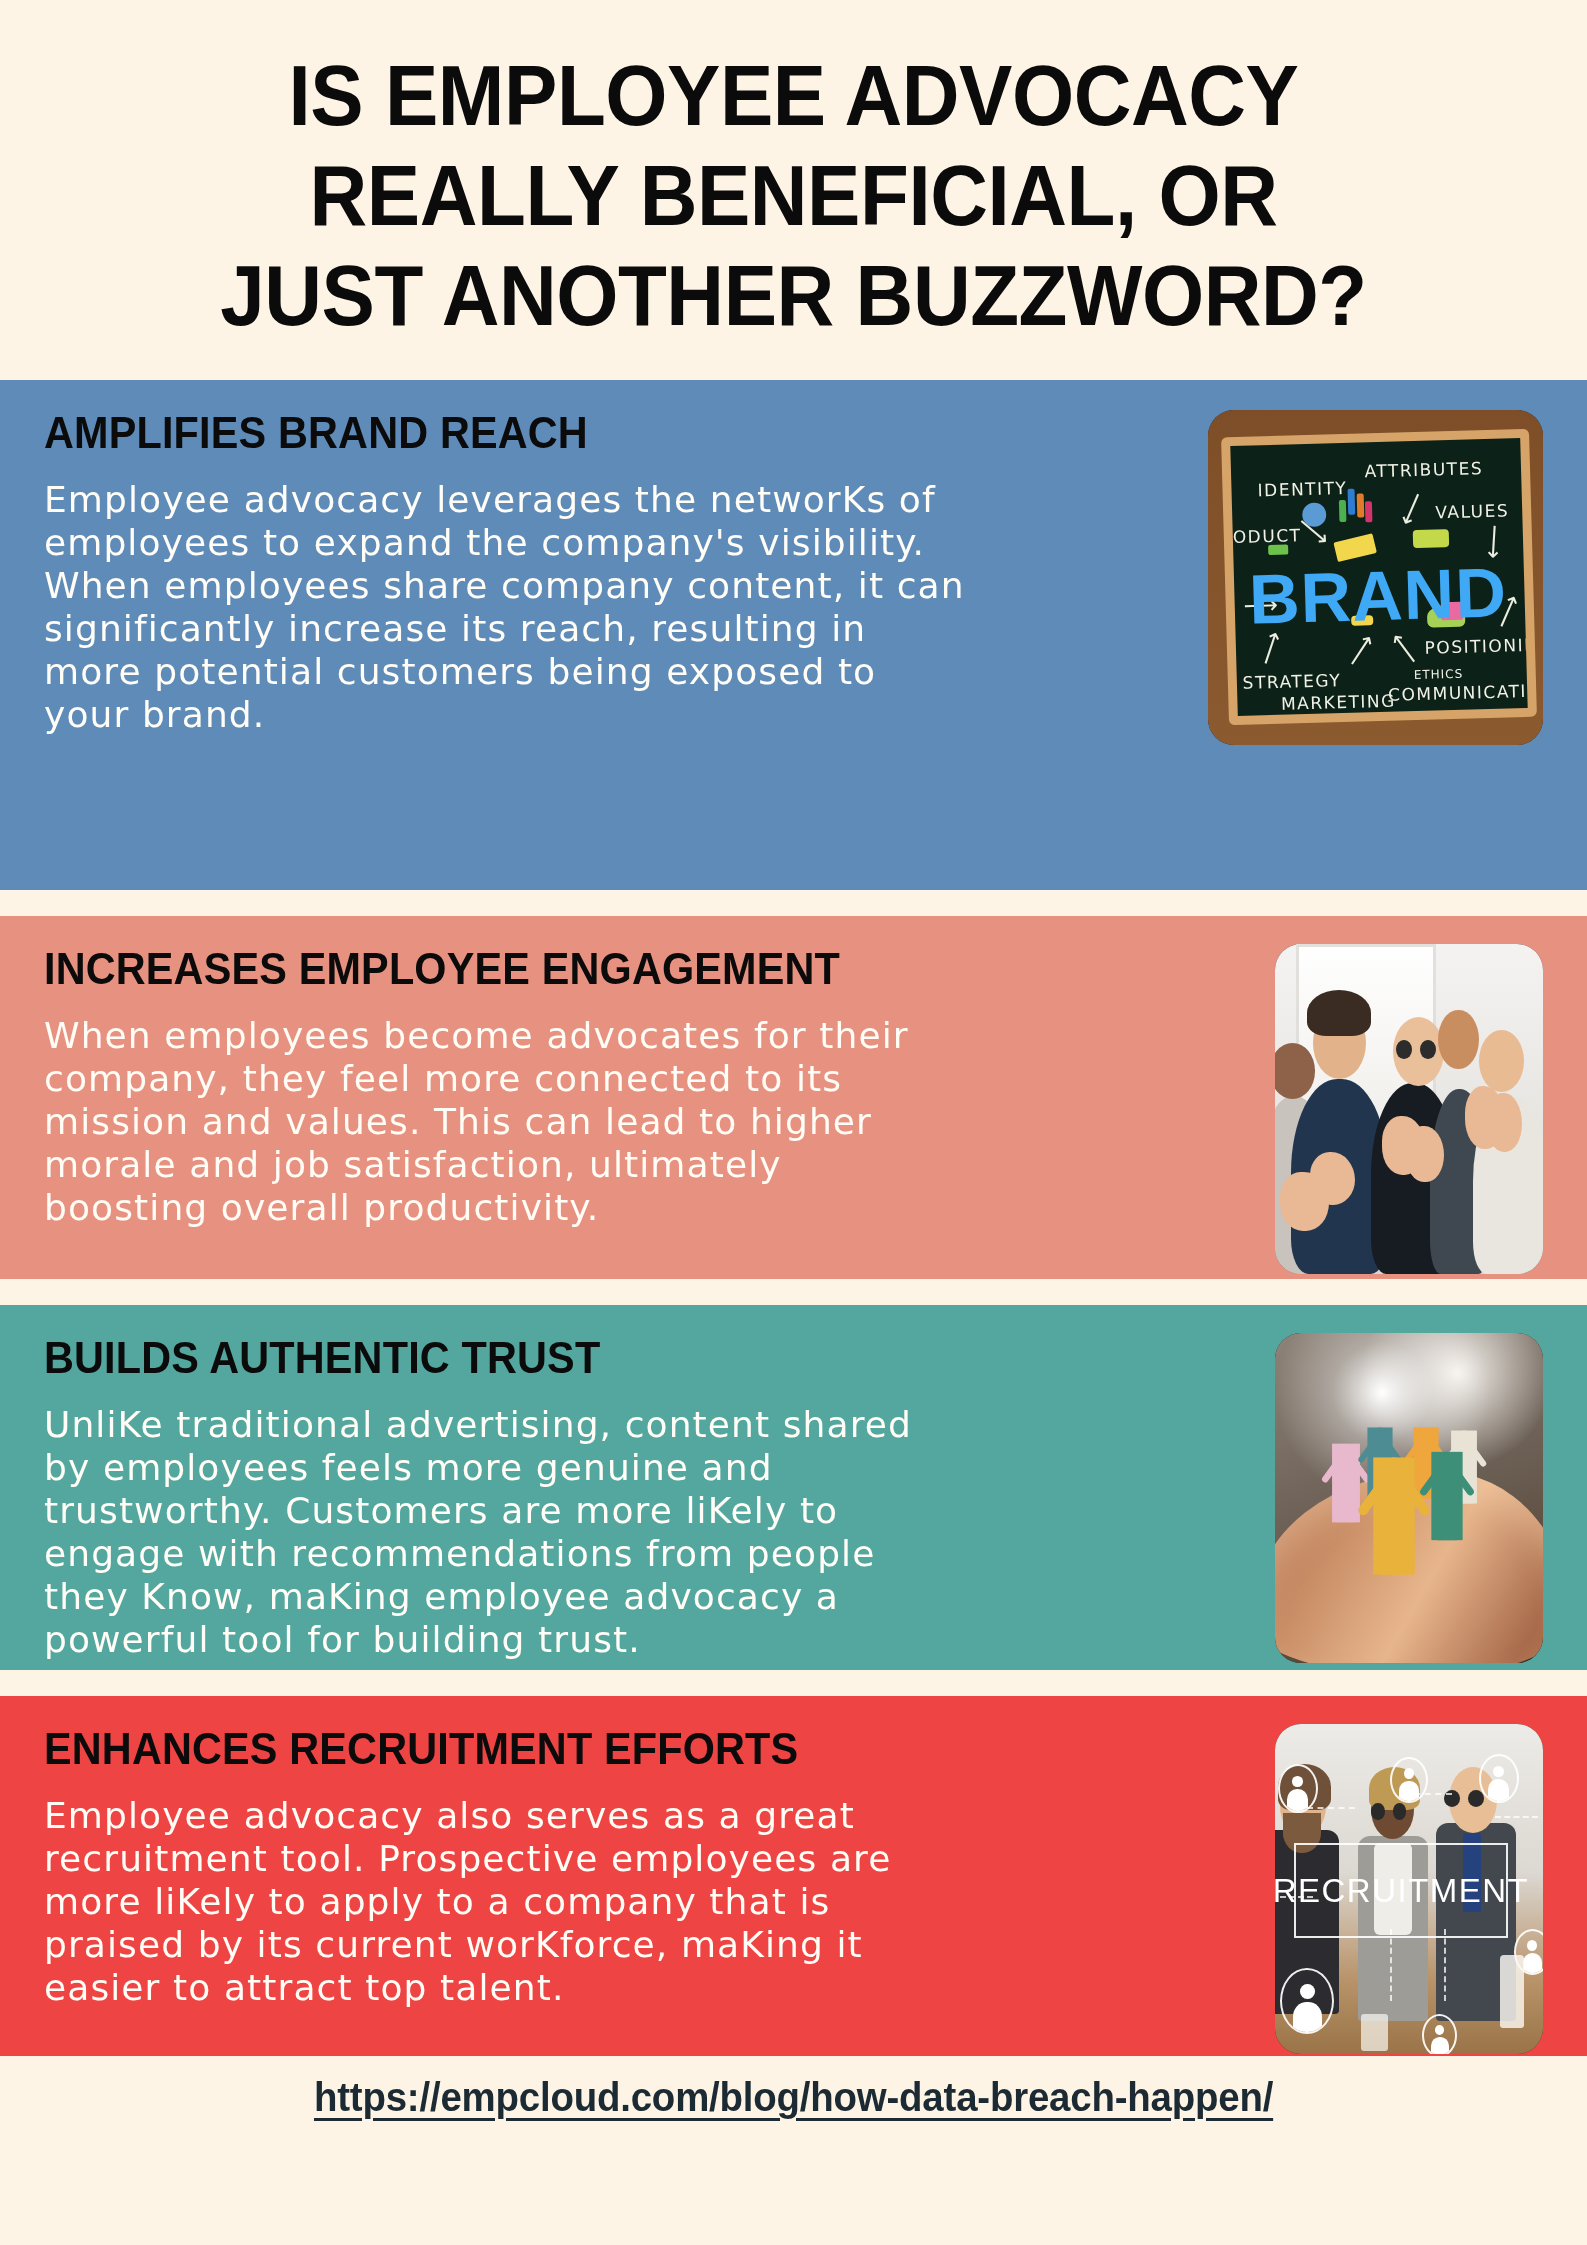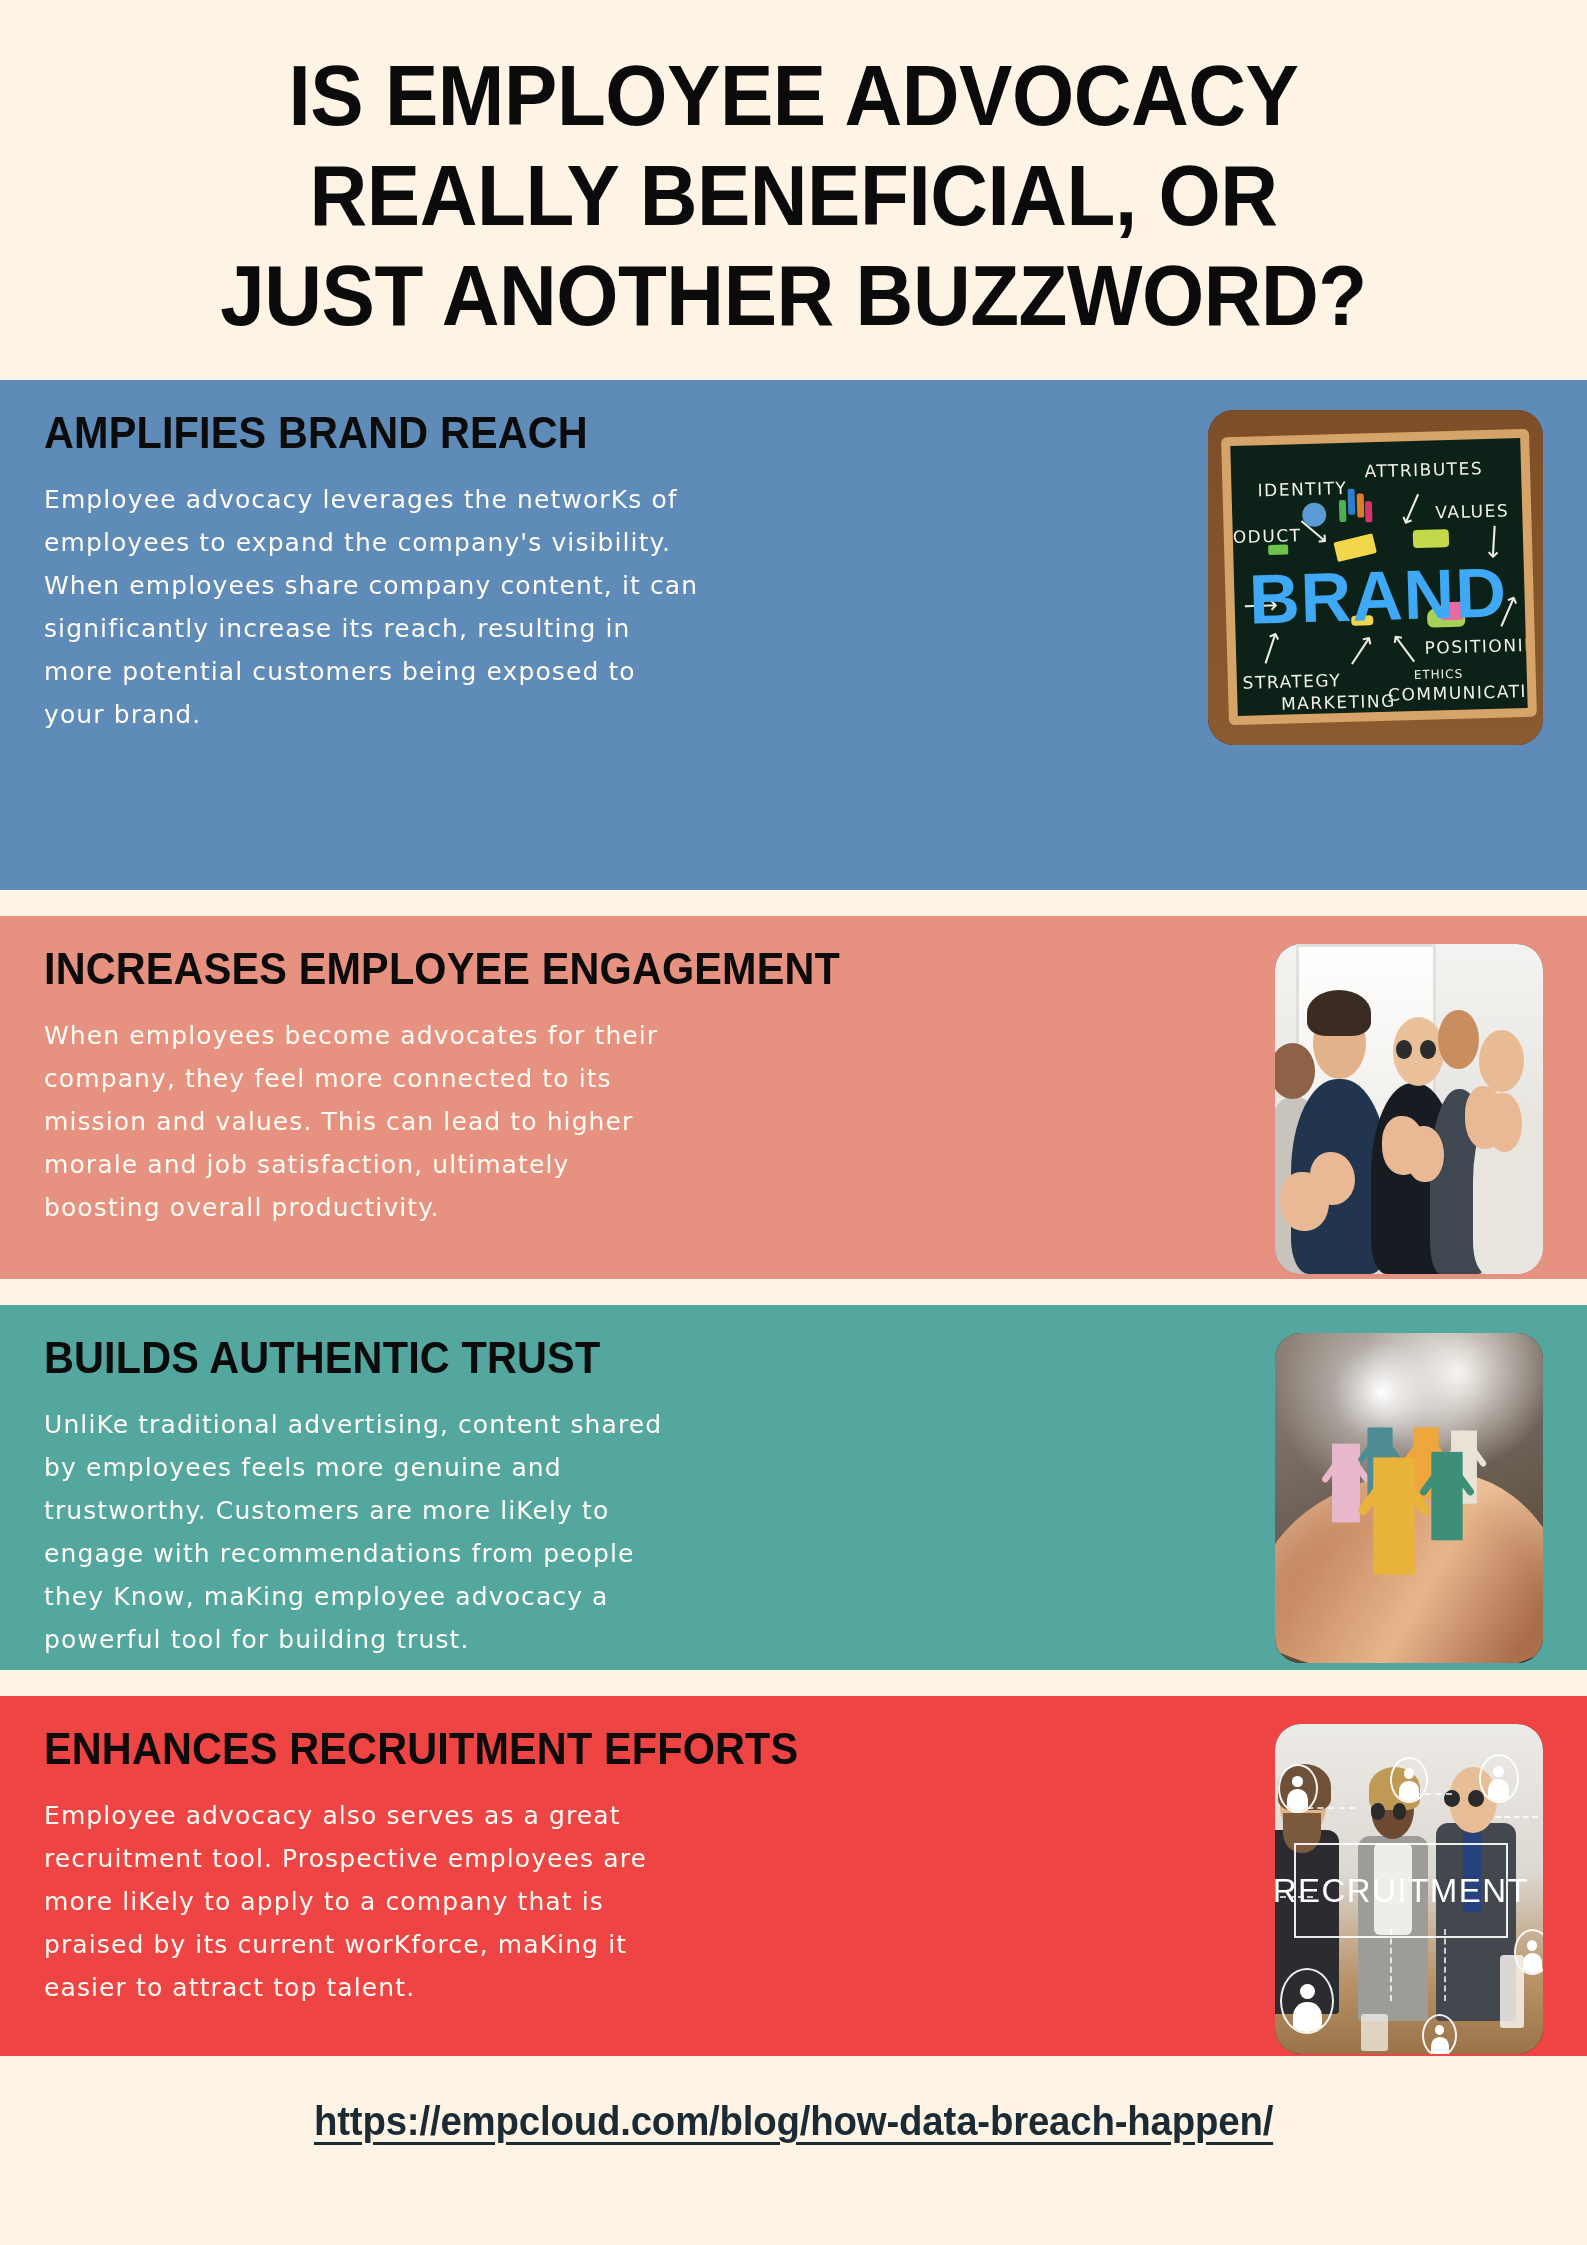--- a/index.html
+++ b/index.html
@@ -63,21 +63,21 @@
     color: #0B0B0B;
     text-transform: uppercase;
     transform: scaleX(0.94);
     transform-origin: left center;
     white-space: nowrap;
   }
 
   .card-body {
     margin-top: 22px;
     font-family: "DejaVu Sans", sans-serif;
-    font-size: 25px;
+    font-size: 36px;
     line-height: 43px;
     letter-spacing: 1.1px;
     color: #FFFDF6;
     max-width: 1110px;
     white-space: pre-line;
   }
 
   
   .card-thumb {
     position: absolute;
@@ -240,21 +240,20 @@
     color: #FFFFFF;
     letter-spacing: 1.5px;
   }
 
   
   .footer {
     position: absolute;
     left: 0; right: 0;
     top: 2075px;
     text-align: center;
-    margin-top: 24px;
   }
   .footer-url {
     display: inline-block;
     font-family: "Liberation Sans", sans-serif;
     font-weight: bold;
     font-size: 40px;
     letter-spacing: -0.2px;
     color: #1C2B33;
     text-decoration: underline;
     text-underline-offset: 7px;

